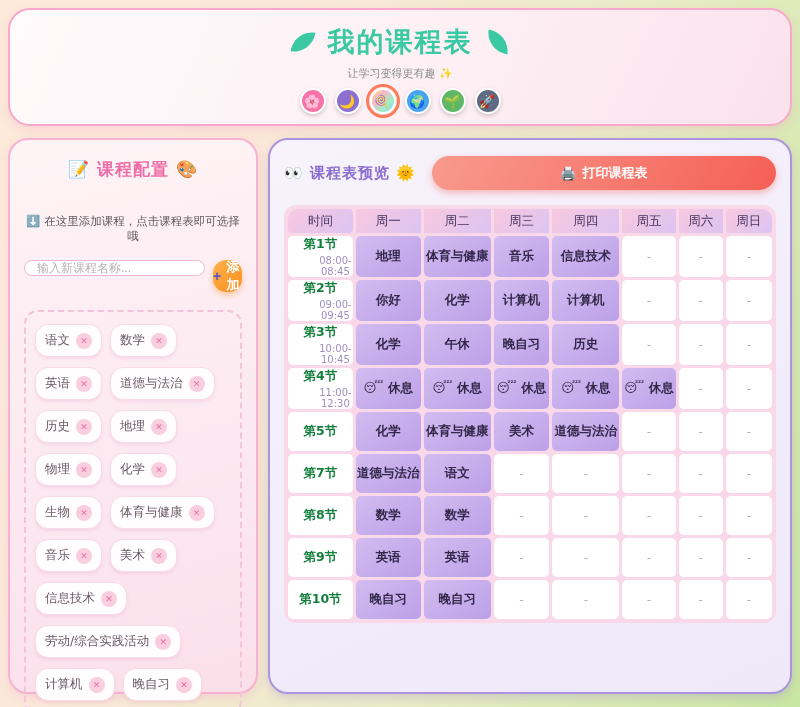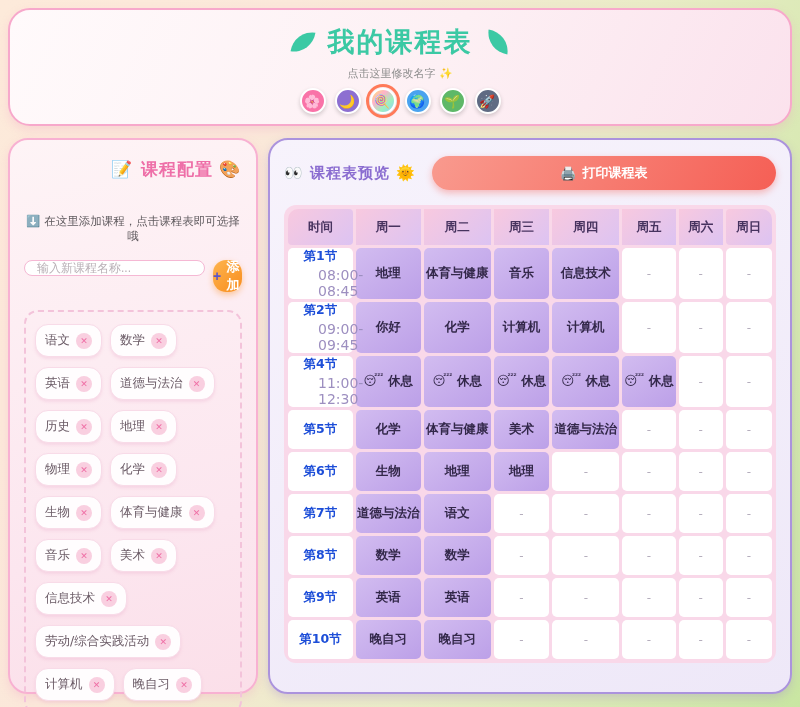--- a/index.html
+++ b/index.html
@@ -34,21 +34,21 @@
   
   .main { display:flex; gap:10px; margin-top:12px; height:556px; }
   
   .config-panel {
     width:250px; flex:none;
     border:2px solid #f8b1d2; border-radius:20px;
     background:linear-gradient(165deg,#fef4f6 0%,#fce6ef 70%,#fbdfe9 100%);
     box-shadow:0 4px 10px rgba(240,150,190,.25);
     padding:18px 14px;
   }
-  .config-title { text-align:right; font-size:17px; font-weight:bold; color:#ee6fa8; letter-spacing:1px; }
+  .config-title { text-align:center; font-size:17px; font-weight:bold; color:#ee6fa8; letter-spacing:1px; }
   .config-hint { margin-top:33px; font-size:11.5px; color:#5f5a5e; text-align:center; }
   .add-row { margin-top:16px; display:flex; gap:8px; }
   .course-input {
     flex:1; height:16px; border:1.5px solid #f5b8d4; border-radius:999px;
     padding:0 12px; font-size:12px; color:#555; background:#fff; outline:none;
   }
   .course-input::placeholder { color:#b9b0b6; }
   .add-btn {
     width:62px; height:32px; border:none; border-radius:13px; cursor:pointer;
     background:linear-gradient(135deg,#fdb44e,#f98d1e);
@@ -89,45 +89,45 @@
     box-shadow:0 3px 7px rgba(245,95,85,.4);
   }
   
   .timetable-wrap { margin-top:15px; }
   table.timetable {
     width:100%; table-layout:fixed;
     border-collapse:separate; border-spacing:3px;
     background:#f9d8e9; border-radius:12px; padding:1px;
   }
   .timetable th {
-    height:36px; font-size:12.5px; font-weight:bold; color:#47335f;
+    height:24px; font-size:12.5px; font-weight:normal; color:#47335f;
     background:linear-gradient(135deg,#f8c9df 0%,#dcc3f2 100%);
   }
   .timetable th:first-child { border-radius:10px 4px 4px 4px; }
   .timetable th:last-child  { border-radius:4px 10px 4px 4px;margin-left:44px; }
   .timetable td { height:39px; text-align:center; border-radius:5px; }
   td.period-cell { background:#fff; }
-  .period-label { font-size:12.5px; font-weight:bold; color:#1d4ed8; display:block; }
-  .period-time  { font-size:14px; color:#9d8fc0; display:block; margin-top:2px;padding-left:30px; }
+  .period-label { font-size:12.5px; font-weight:bold; color:#15803d; display:block; }
+  .period-time  { font-size:10px; color:#9d8fc0; display:block; margin-top:2px;padding-left:30px; }
   td.cell.filled {
     background:linear-gradient(145deg,#d2bcf0 0%,#bca0e8 100%);
     font-size:12.5px; font-weight:bold; color:#33284a; cursor:pointer;
   }
   td.cell.empty { background:#ffffff; font-size:12px; color:#b5aebd; cursor:pointer; }
 </style>
 </head>
 <body>
 
 <div class="header-card">
   <div class="title-row">
     <span class="leaf left"></span>
     <span class="main-title">我的课程表</span>
     <span class="leaf right"></span>
   </div>
-  <div class="tagline">点击这里修改名字 ✨</div>
+  <div class="tagline">让学习变得更有趣 ✨</div>
   <div class="themes">
     <div class="theme-btn" style="background: rgb(249, 115, 168);">
         <span class="theme-emoji">🌸</span>
       </div>
       <div class="theme-btn" style="background: rgb(141, 111, 209);">
         <span class="theme-emoji">🌙</span>
       </div>
       <div class="theme-btn selected" style="background: linear-gradient(135deg, rgb(255, 227, 110), rgb(255, 178, 201), rgb(158, 240, 192), rgb(143, 208, 255));">
         <span class="theme-emoji">🍭</span>
       </div>
@@ -286,20 +286,33 @@
             <td class="cell filled">你好</td>
               <td class="cell filled">化学</td>
               <td class="cell filled">计算机</td>
               <td class="cell filled">计算机</td>
               <td class="cell empty">-</td>
               <td class="cell empty">-</td>
               <td class="cell empty">-</td>
             </tr>
             <tr>
               <td class="period-cell">
+                <span class="period-label">第3节</span>
+                <span class="period-time">10:00-10:45</span>
+              </td>
+            <td class="cell filled">化学</td>
+              <td class="cell filled">午休</td>
+              <td class="cell filled">晚自习</td>
+              <td class="cell filled">历史</td>
+              <td class="cell empty">-</td>
+              <td class="cell empty">-</td>
+              <td class="cell empty">-</td>
+            </tr>
+            <tr>
+              <td class="period-cell">
                 <span class="period-label">第4节</span>
                 <span class="period-time">11:00-12:30</span>
               </td>
             <td class="cell filled">😴 休息</td>
               <td class="cell filled">😴 休息</td>
               <td class="cell filled">😴 休息</td>
               <td class="cell filled">😴 休息</td>
               <td class="cell filled">😴 休息</td>
               <td class="cell empty">-</td>
               <td class="cell empty">-</td>
@@ -312,33 +325,20 @@
             <td class="cell filled">化学</td>
               <td class="cell filled">体育与健康</td>
               <td class="cell filled">美术</td>
               <td class="cell filled">道德与法治</td>
               <td class="cell empty">-</td>
               <td class="cell empty">-</td>
               <td class="cell empty">-</td>
             </tr>
             <tr>
               <td class="period-cell">
-                <span class="period-label">第6节</span>
-
-              </td>
-            <td class="cell filled">生物</td>
-              <td class="cell filled">地理</td>
-              <td class="cell filled">地理</td>
-              <td class="cell empty">-</td>
-              <td class="cell empty">-</td>
-              <td class="cell empty">-</td>
-              <td class="cell empty">-</td>
-            </tr>
-            <tr>
-              <td class="period-cell">
                 <span class="period-label">第7节</span>
 
               </td>
             <td class="cell filled">道德与法治</td>
               <td class="cell filled">语文</td>
               <td class="cell empty">-</td>
               <td class="cell empty">-</td>
               <td class="cell empty">-</td>
               <td class="cell empty">-</td>
               <td class="cell empty">-</td>

